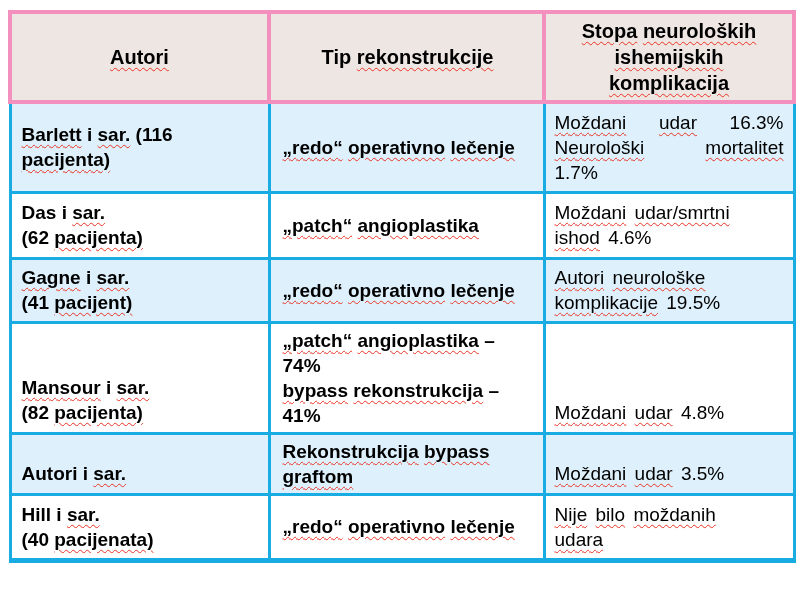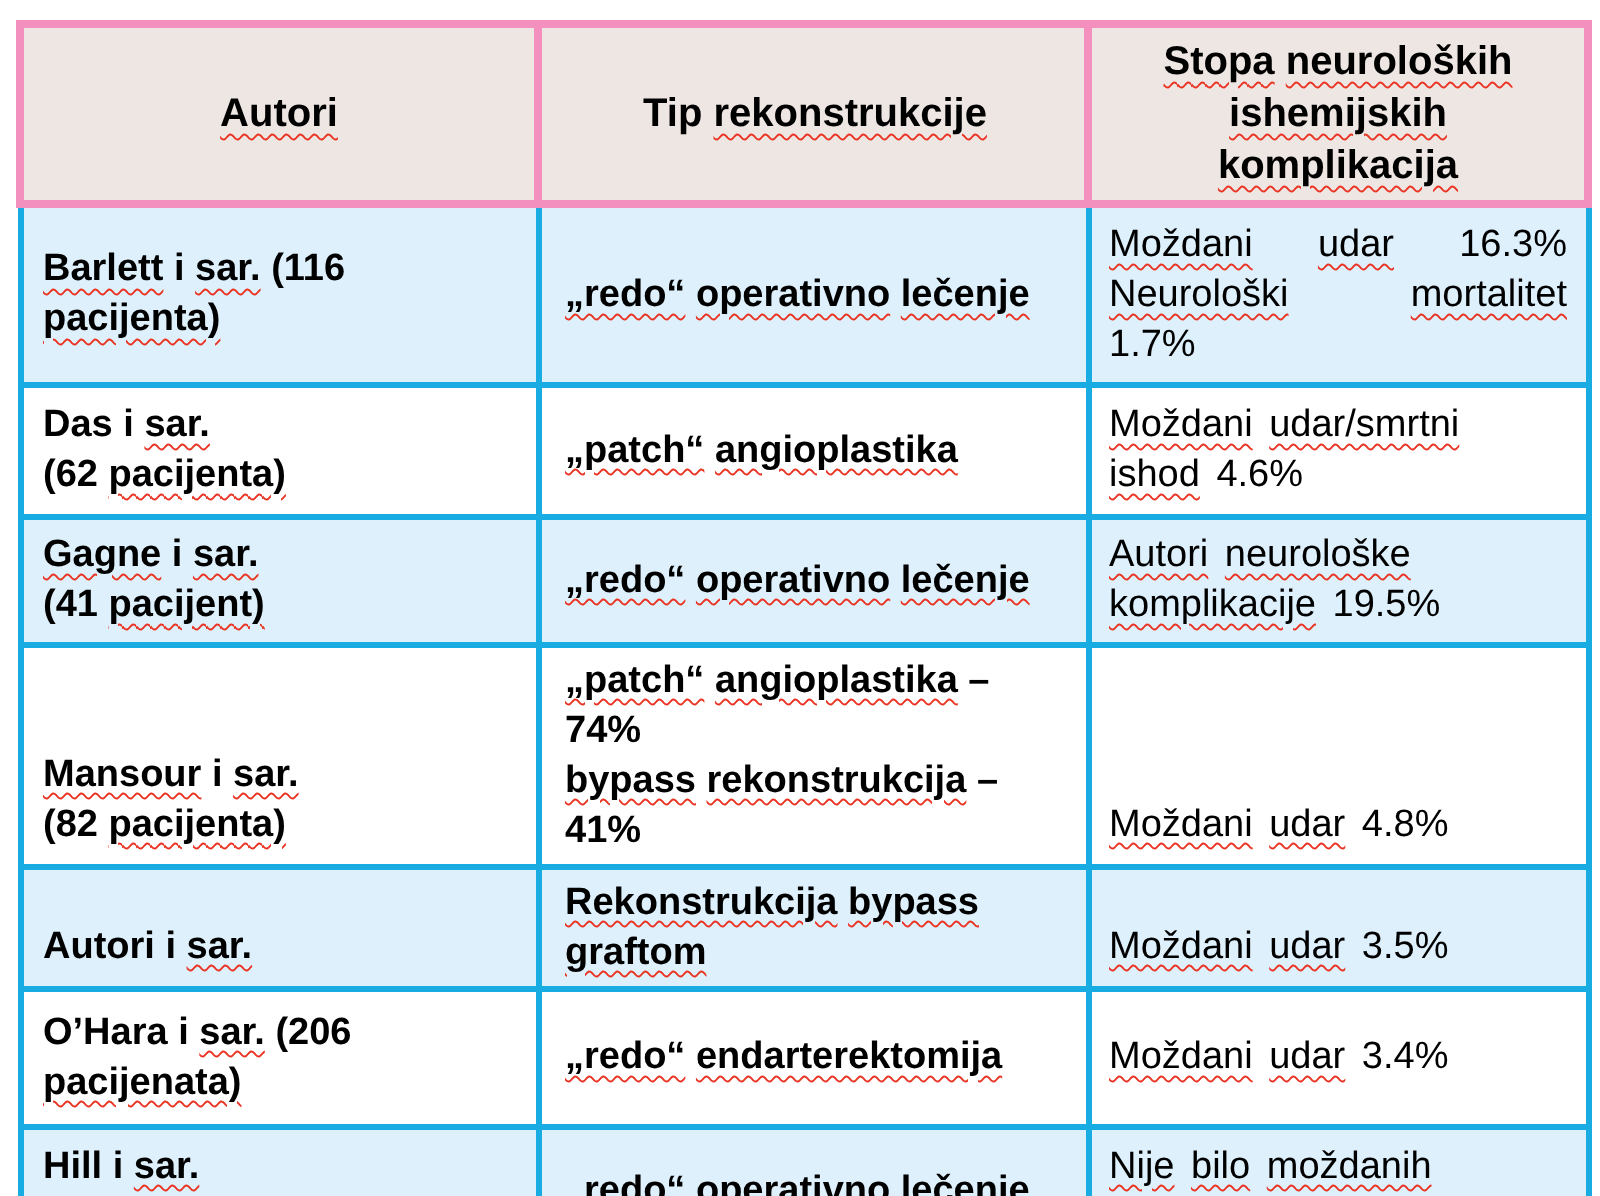--- a/index.html
+++ b/index.html
@@ -103,25 +103,20 @@
       <tr style="height:84px">
         <td class="c1 vb spellable"><span class="sq">Mansour</span> <span>i</span> <span class="sq">sar.</span><br><span>(82</span> <span class="sq">pacijenta)</span></td>
         <td class="c2 spellable"><span class="sq">„patch“</span> <span class="sq">angioplastika</span> <span>–</span> <span>74%</span><br><span class="sq">bypass</span> <span class="sq">rekonstrukcija</span> <span>–</span><br><span>41%</span></td>
         <td class="c3 vb spellable"><span class="sq">Moždani</span> <span class="sq">udar</span> <span>4.8%</span></td>
       </tr>
       <tr style="height:55px">
         <td class="c1 vb spellable"><span>Autori</span> <span>i</span> <span class="sq">sar.</span></td>
         <td class="c2 spellable"><span class="sq">Rekonstrukcija</span> <span class="sq">bypass</span><br><span class="sq">graftom</span></td>
         <td class="c3 vb spellable"><span class="sq">Moždani</span> <span class="sq">udar</span> <span>3.5%</span></td>
       </tr>
-      <tr style="height:69px">
-        <td class="c1 spellable"><span>O’Hara</span> <span>i</span> <span class="sq">sar.</span> <span>(206</span><br><span class="sq">pacijenata)</span></td>
-        <td class="c2 spellable"><span class="sq">„redo“</span> <span class="sq">endarterektomija</span></td>
-        <td class="c3 spellable"><span class="sq">Moždani</span> <span class="sq">udar</span> <span>3.4%</span></td>
-      </tr>
       <tr style="height:66px">
         <td class="c1 spellable"><span>Hill</span> <span>i</span> <span class="sq">sar.</span><br><span>(40</span> <span class="sq">pacijenata)</span></td>
         <td class="c2 spellable"><span class="sq">„redo“</span> <span class="sq">operativno</span> <span class="sq">lečenje</span></td>
         <td class="c3 spellable"><span class="sq">Nije</span> <span class="sq">bilo</span> <span class="sq">moždanih</span><br><span class="sq">udara</span></td>
       </tr>
     </tbody>
   </table>
 </div>
 
 </body></html>

